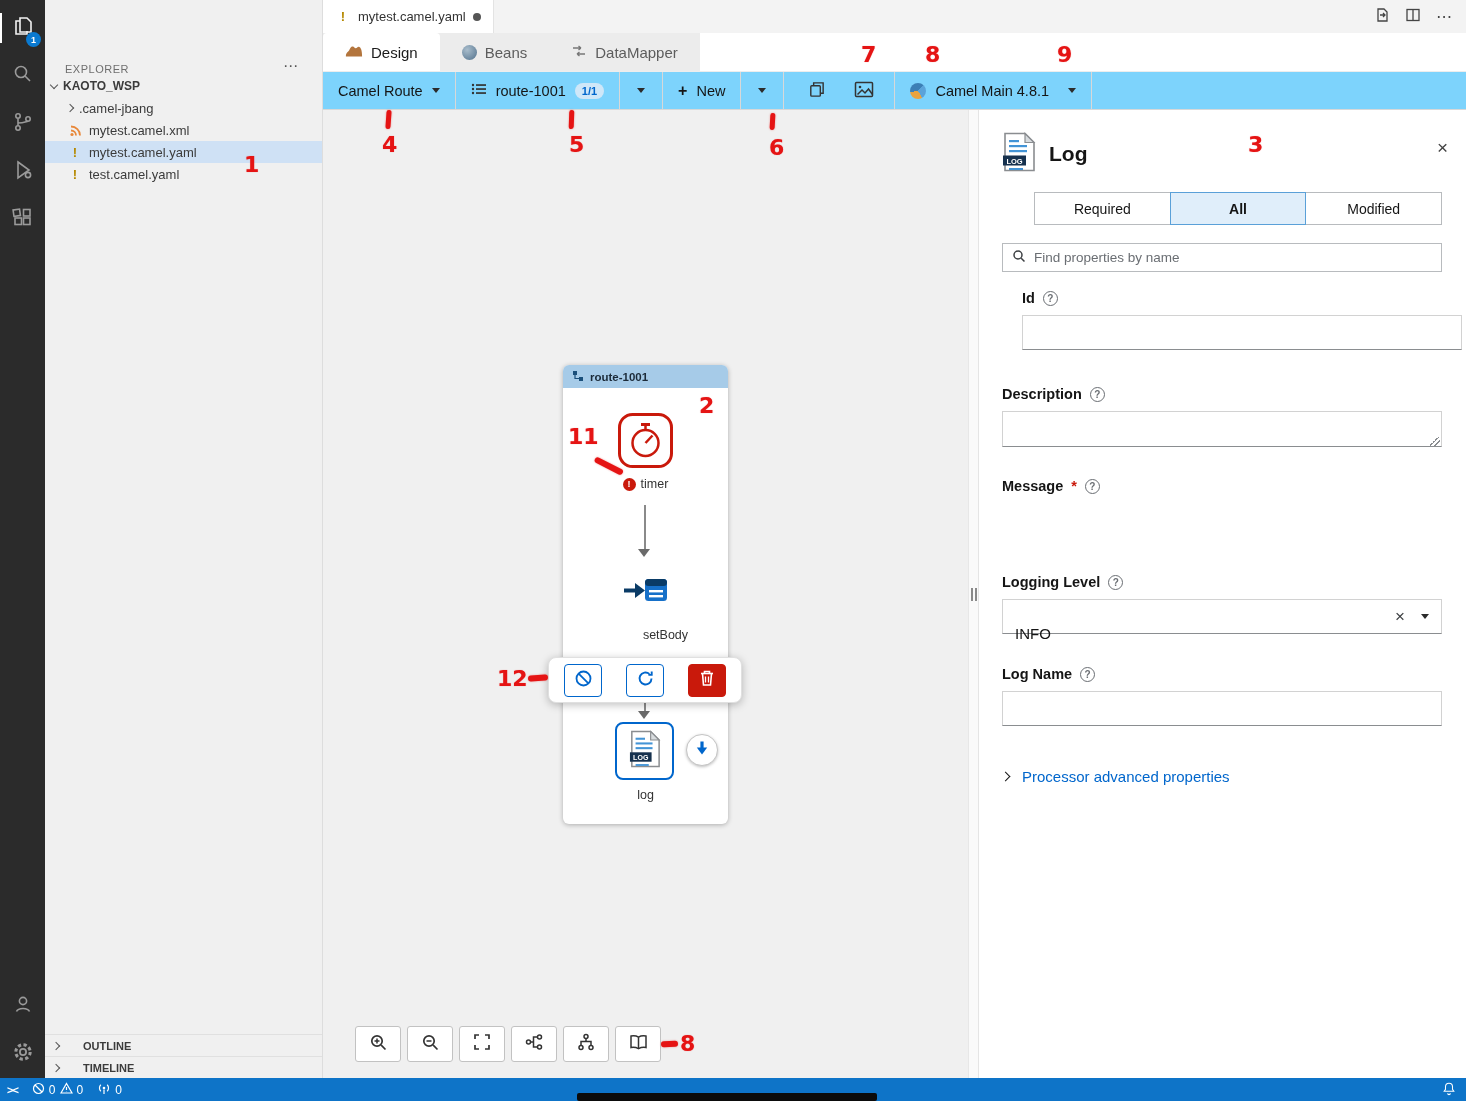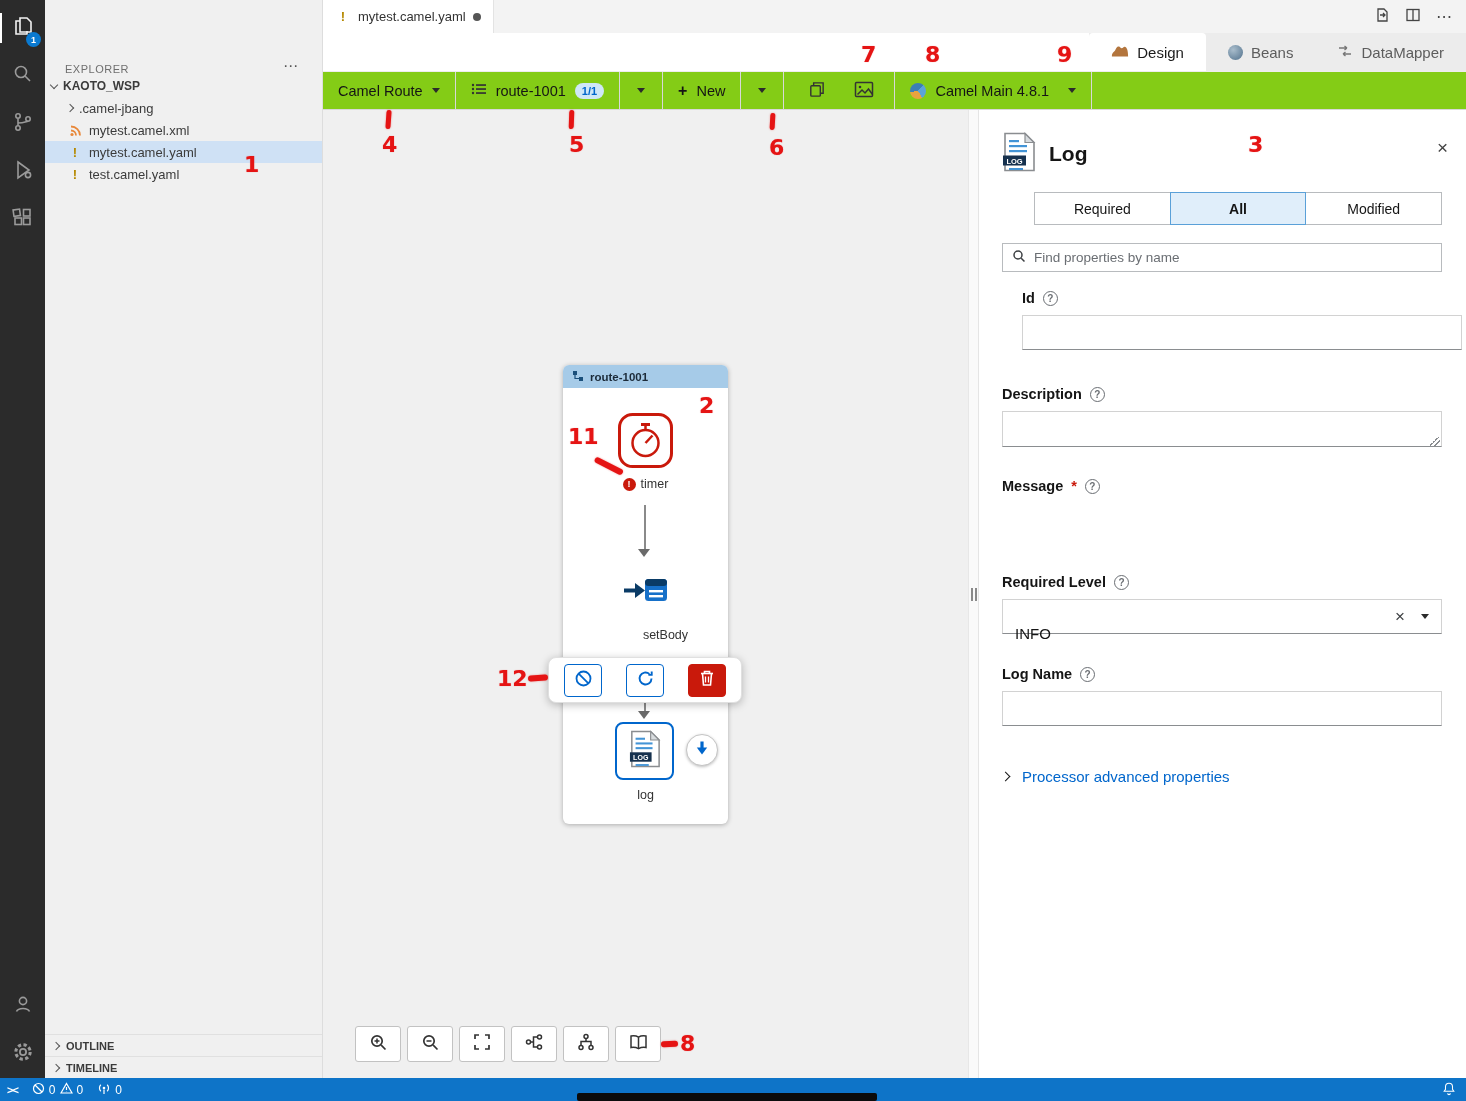--- a/index.html
+++ b/index.html
@@ -29,39 +29,39 @@
   .trow { height:22px; display:flex; align-items:center; gap:6px; padding-left:6px; }
   .trow.ws { font-weight:700; font-size:12px; }
   .trow.file { padding-left:22px; }
   .trow.sel { background:#cfe1f5; }
   .chev { display:inline-block; width:6px; height:6px; border-right:1.4px solid #555; border-bottom:1.4px solid #555; }
   .chev.down { transform:rotate(45deg); margin-top:-3px; }
   .chev.right { transform:rotate(-45deg); }
   .ficon { width:16px; display:flex; justify-content:center; }
   .warnglyph { color:#b58900; font-weight:700; font-size:13px; width:16px; text-align:center; }
   .sb-bottom { position:absolute; left:0; right:0; bottom:0; }
-  .sb-sec { height:22px; border-top:1px solid #e0e0e0; display:flex; align-items:center; gap:7px;
+  .sb-sec { height:22px; border-top:1px solid #e0e0e0; display:flex; align-items:center; gap:24px;
             padding-left:8px; font-size:11px; font-weight:700; color:#3b3b3b; }
 
   
   .editor { position:absolute; left:323px; top:0; right:0; height:1078px; background:#fff; }
   .tabbar { height:33px; background:#f3f3f3; display:flex; align-items:center; }
   .ftab { height:33px; background:#fff; display:flex; align-items:center; gap:7px; padding:0 12px;
           border-right:1px solid #e3e3e3; font-size:13px; color:#333; }
   .mod-dot { width:8px; height:8px; border-radius:50%; background:#555; }
   .tab-actions { margin-left:auto; display:flex; align-items:center; gap:15px; padding-right:14px; color:#444; }
 
-  .ktabs { height:38px; background:#fff; display:flex;justify-content:flex-end; }
+  .ktabs { height:38px; background:#fff; display:flex; }
   .ktabs-strip { display:flex; background:#ececec; }
   .ktab { display:flex; align-items:center; gap:8px; padding:0 22px; font-size:15px; color:#5d5d5d; }
   .ktab.active { background:#fff; color:#1b1b1b; border-radius:4px 4px 0 0; }
   .bean-sphere { width:15px; height:15px; border-radius:50%; background:radial-gradient(circle at 35% 32%, #a9bdcc, #51718c); }
 
   .ktoolbar { height:39px; border-top:1px solid #ededed; border-bottom:1px solid #d8d8d8;
-              display:flex; align-items:stretch; font-size:14.5px; color:#151515; background:#84cc16; }
+              display:flex; align-items:stretch; font-size:14.5px; color:#151515; background:#7dd3fc; }
   .tb-group { display:flex; border-right:1px solid #d8d8d8; }
   .tb-cell { display:flex; align-items:center; gap:9px; padding:0 15px; }
   .tb-caret-cell { display:flex; align-items:center; padding:0 17px; border-left:1px solid #d8d8d8; }
   .caret { width:0; height:0; border-left:4.5px solid transparent; border-right:4.5px solid transparent; border-top:5.5px solid #2b2b2b; display:inline-block; }
   .badge-pill { background:#cfe7f8; color:#0066cc; font-size:11px; font-weight:700; padding:2px 7px; border-radius:9px; }
   .icon-btn { width:32px; height:30px; align-self:center; display:flex; align-items:center; justify-content:center; border-radius:3px; }
   .rt-icon { width:16px; height:16px; border-radius:50%; background:conic-gradient(from 40deg,#5ba3d9 0 30%, #e9a33f 30% 62%, #3c7fb5 62% 100%); }
 
   
   .canvas { position:absolute; left:0; top:110px; width:645px; bottom:0; background:#f0f0f0; overflow:hidden; }
@@ -598,21 +598,21 @@
       <div class="pfield" style="top:368px;" data-interactable="false">
         <div class="plabel">
           <span data-interactable="false">Message</span>
           <span class="req" data-interactable="false">*</span>
           <span class="help" data-interactable="true">?</span>
         </div>
       </div>
 
       <div class="pfield" style="top:464px;" data-interactable="false">
         <div class="plabel">
-          <span data-interactable="false">Required Level</span>
+          <span data-interactable="false">Logging Level</span>
           <span class="help" data-interactable="true">?</span>
         </div>
         <div class="pf-select" data-interactable="true">
           <span class="val" data-interactable="false">INFO</span>
           <span class="clear-x" data-interactable="true">×</span>
           <span class="caret" data-interactable="false"></span>
         </div>
       </div>
 
       <div class="pfield" style="top:556px;" data-interactable="false">

